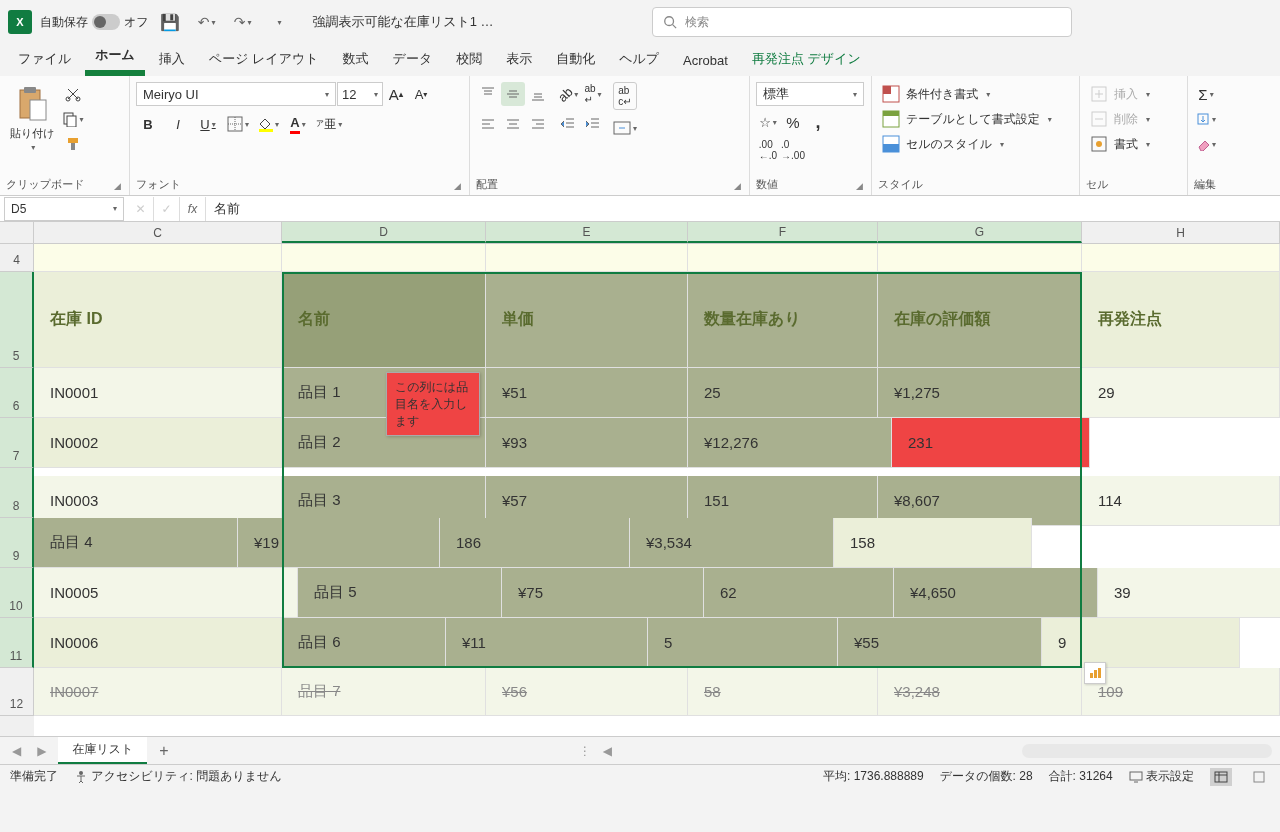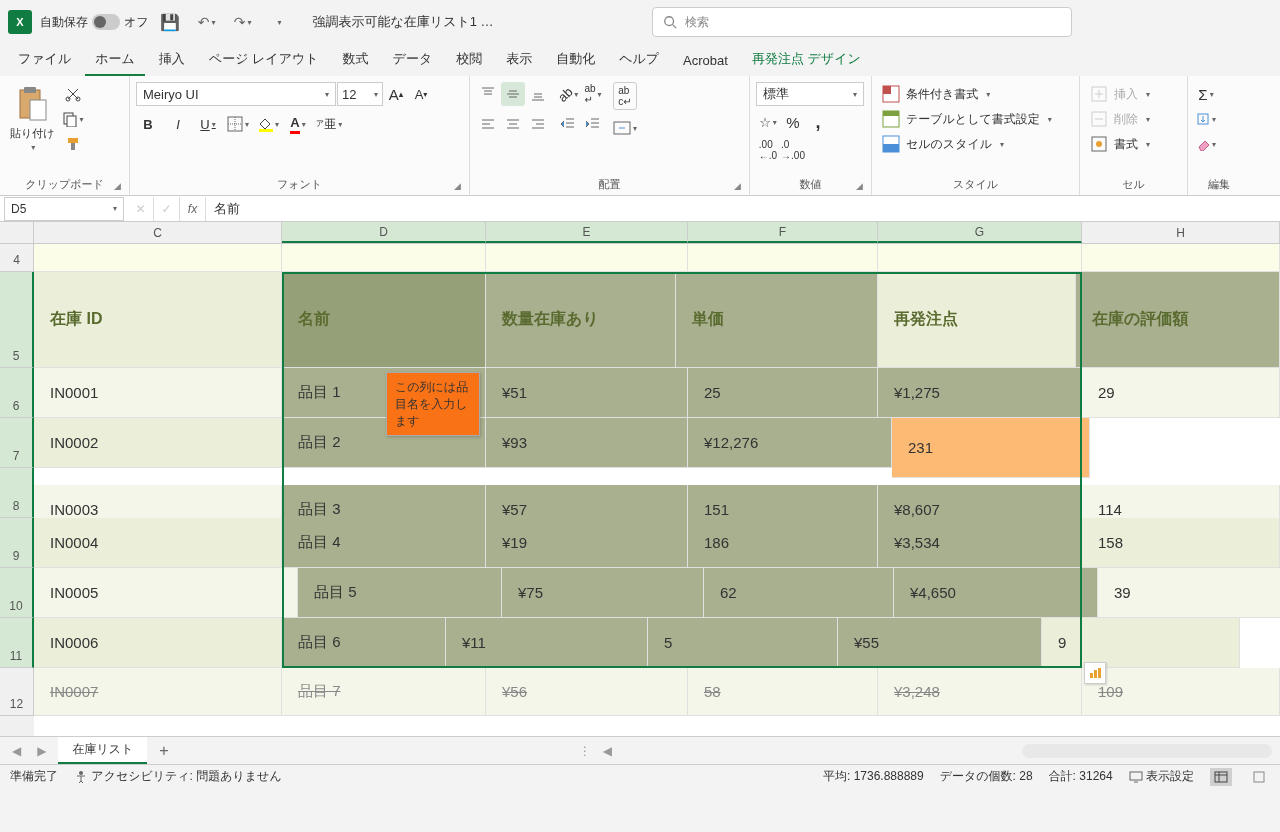--- a/index.html
+++ b/index.html
@@ -14,28 +14,28 @@
 .qat-btn { width: 28px; height: 28px; display: flex; align-items: center; justify-content: center; border-radius: 4px; cursor: pointer; }
 .save-icon { color: #8f4ca0; font-size: 16px; }
 .undo-icon, .redo-icon { color: #666; font-size: 14px; }
 .filename { font-size: 13px; color: #333; margin-left: 12px; }
 .search-box { margin-left: auto; margin-right: 200px; width: 420px; height: 30px; background: #fff; border: 1px solid #ccc; border-radius: 4px; display: flex; align-items: center; padding: 0 10px; gap: 8px; color: #888; }
 .search-box svg { width: 14px; height: 14px; }
 
 
 .tabs { display: flex; height: 32px; padding: 0 8px; gap: 4px; align-items: flex-end; }
 .tab { padding: 6px 10px; font-size: 13px; cursor: pointer; border-bottom: 2px solid transparent; }
-.tab.active { font-weight: normal; border-bottom: 2px solid #15803d; }
+.tab.active { font-weight: bold; border-bottom: 6px solid #15803d; }
 .tab.tabledesign { color: #107c41; }
 
 
 .ribbon { display: flex; height: 120px; background: #fbfbfb; border-bottom: 1px solid #ccc; }
 .group { border-right: 1px solid #ddd; display: flex; flex-direction: column; padding: 6px 6px 2px; position: relative; }
 .group-content { flex: 1; display: flex; align-items: flex-start; gap: 2px; }
-.group-label { text-align: center; font-size: 11px; color: #555; height: 18px; display: flex; justify-content: center; align-items: center; position: relative; }
+.group-label { text-align: center; font-size: 11px; color: #555; height: 18px; display: flex; justify-content: flex-start; align-items: center; position: relative; }
 .group-launcher { position: absolute; right: 2px; bottom: 2px; font-size: 9px; color: #888; cursor: pointer; }
 .rbtn { min-width: 24px; height: 24px; display: flex; align-items: center; justify-content: center; cursor: pointer; border-radius: 3px; font-size: 13px; }
 .bigbtn { display: flex; flex-direction: column; align-items: center; gap: 2px; padding: 4px; cursor: pointer; }
 .col { display: flex; flex-direction: column; gap: 1px; }
 .row { display: flex; gap: 1px; }
 .caret { font-size: 8px; color: #666; margin-left: 2px; }
 .font-select { width: 200px; height: 24px; border: 1px solid #ccc; background: #fff; padding: 0 6px; display: flex; align-items: center; justify-content: space-between; font-size: 13px; }
 .size-select { width: 46px; height: 24px; border: 1px solid #ccc; background: #fff; padding: 0 4px; display: flex; align-items: center; justify-content: space-between; font-size: 13px; }
 .style-btn { display: flex; align-items: center; gap: 6px; padding: 3px 4px; cursor: pointer; font-size: 12px; white-space: nowrap; }
 .style-icon { width: 18px; height: 18px; }
@@ -58,21 +58,21 @@
 .row-h.sel { background: #d4e8d4; border-right: 2px solid #107c41; }
 .cells { position: relative; flex: 1; }
 .cell-row { display: flex; position: absolute; left: 0; }
 .cell { border-right: 1px solid #e0e0e0; border-bottom: 1px solid #e0e0e0; display: flex; align-items: center; padding: 0 16px; font-size: 15px; }
 .hdr-cell { background: #ebefd9; color: #5a6b2f; font-weight: bold; font-size: 16px; }
 .sel-cell { background: #a9b08f; }
 .sel-hdr { background: #96a078; }
 .alt-row { background: #f3f6e8; }
 .strike { text-decoration: line-through; color: #888; }
 .selection-border { position: absolute; border: 2px solid #107c41; pointer-events: none; }
-.tooltip { position: absolute; background: #f97316; border: 1px solid #aaa; padding: 6px 8px; font-size: 12px; max-width: 94px; line-height: 1.4; box-shadow: 1px 1px 3px rgba(0,0,0,0.2); }
+.tooltip { position: absolute; background: #ef4444; border: 1px solid #aaa; padding: 6px 8px; font-size: 12px; max-width: 94px; line-height: 1.4; box-shadow: 1px 1px 3px rgba(0,0,0,0.2); }
 .smarttag { position: absolute; width: 22px; height: 22px; background: #fff; border: 1px solid #ccc; display: flex; align-items: center; justify-content: center; box-shadow: 1px 1px 2px rgba(0,0,0,0.15); }
 
 
 .sheet-tabs { display: flex; height: 28px; background: #f3f3f3; border-top: 1px solid #ccc; align-items: center; padding: 0 8px; gap: 8px; }
 .sheet-tab { padding: 4px 14px; background: #fff; border-bottom: 2px solid #107c41; font-size: 12px; cursor: pointer; }
 .nav-arrow { color: #999; cursor: pointer; padding: 0 4px; }
 .hscroll { margin-left: auto; width: 250px; height: 14px; background: #e8e8e8; border-radius: 7px; }
 
 
 .status-bar { display: flex; height: 24px; background: #f3f3f3; border-top: 1px solid #ccc; align-items: center; padding: 0 10px; font-size: 12px; gap: 16px; }
@@ -471,51 +471,50 @@
         <div class="cell" style="width:204px;height:28px;background:#fcfde8"></div>
         <div class="cell" style="width:202px;height:28px;background:#fcfde8"></div>
         <div class="cell" style="width:190px;height:28px;background:#fcfde8"></div>
         <div class="cell" style="width:204px;height:28px;background:#fcfde8"></div>
         <div class="cell" style="width:198px;height:28px;background:#fcfde8"></div>
       </div>
 
       <div class="cell-row" style="top:28px;height:96px">
         <div class="cell hdr-cell" style="width:248px;height:96px">在庫 ID</div>
         <div class="cell hdr-cell sel-hdr" style="width:204px;height:96px">名前</div>
+        <div class="cell hdr-cell sel-cell" style="width:202px;height:96px">単価</div>
         <div class="cell hdr-cell sel-cell" style="width:190px;height:96px">数量在庫あり</div>
-        <div class="cell hdr-cell sel-cell" style="width:202px;height:96px">単価</div>
+        <div class="cell hdr-cell sel-cell" style="width:204px;height:96px">在庫の評価額</div>
         <div class="cell hdr-cell" style="width:198px;height:96px">再発注点</div>
-        <div class="cell hdr-cell sel-cell" style="width:204px;height:96px">在庫の評価額</div>
       </div>
 
       <div class="cell-row" style="top:124px;height:50px">
         <div class="cell alt-row" style="width:248px;height:50px">IN0001</div>
         <div class="cell sel-cell" style="width:204px;height:50px">品目 1</div>
         <div class="cell sel-cell" style="width:202px;height:50px">¥51</div>
         <div class="cell sel-cell" style="width:190px;height:50px">25</div>
         <div class="cell sel-cell" style="width:204px;height:50px">¥1,275</div>
         <div class="cell alt-row" style="width:198px;height:50px">29</div>
       </div>
       <div class="cell-row" style="top:174px;height:50px">
         <div class="cell" style="width:248px;height:50px;background:#ebefd9">IN0002</div>
         <div class="cell sel-cell" style="width:204px;height:50px">品目 2</div>
         <div class="cell sel-cell" style="width:202px;height:50px">¥93</div>
         <div class="cell sel-cell" style="width:204px;height:50px">¥12,276</div>
-        <div class="cell" style="width:198px;height:60px;background:#fdba74">231</div>
-      </div>
-      <div class="cell-row" style="top:241px;height:50px">
+        <div class="cell" style="width:198px;height:50px;background:#ef4444">231</div>
+      </div>
+      <div class="cell-row" style="top:232px;height:50px">
         <div class="cell alt-row" style="width:248px;height:50px">IN0003</div>
         <div class="cell sel-cell" style="width:204px;height:50px">品目 3</div>
         <div class="cell sel-cell" style="width:202px;height:50px">¥57</div>
         <div class="cell sel-cell" style="width:190px;height:50px">151</div>
         <div class="cell sel-cell" style="width:204px;height:50px">¥8,607</div>
         <div class="cell alt-row" style="width:198px;height:50px">114</div>
       </div>
       <div class="cell-row" style="top:274px;height:50px">
-        <div class="cell" style="width:248px;height:50px;background:#ebefd9">IN0004</div>
         <div class="cell sel-cell" style="width:204px;height:50px">品目 4</div>
         <div class="cell sel-cell" style="width:202px;height:50px">¥19</div>
         <div class="cell sel-cell" style="width:190px;height:50px">186</div>
         <div class="cell sel-cell" style="width:204px;height:50px">¥3,534</div>
         <div class="cell" style="width:198px;height:50px;background:#ebefd9">158</div>
       </div>
       <div class="cell-row" style="top:324px;height:50px">
         <div class="cell alt-row" style="width:264px;height:50px">IN0005</div>
         <div class="cell sel-cell" style="width:204px;height:50px">品目 5</div>
         <div class="cell sel-cell" style="width:202px;height:50px">¥75</div>

